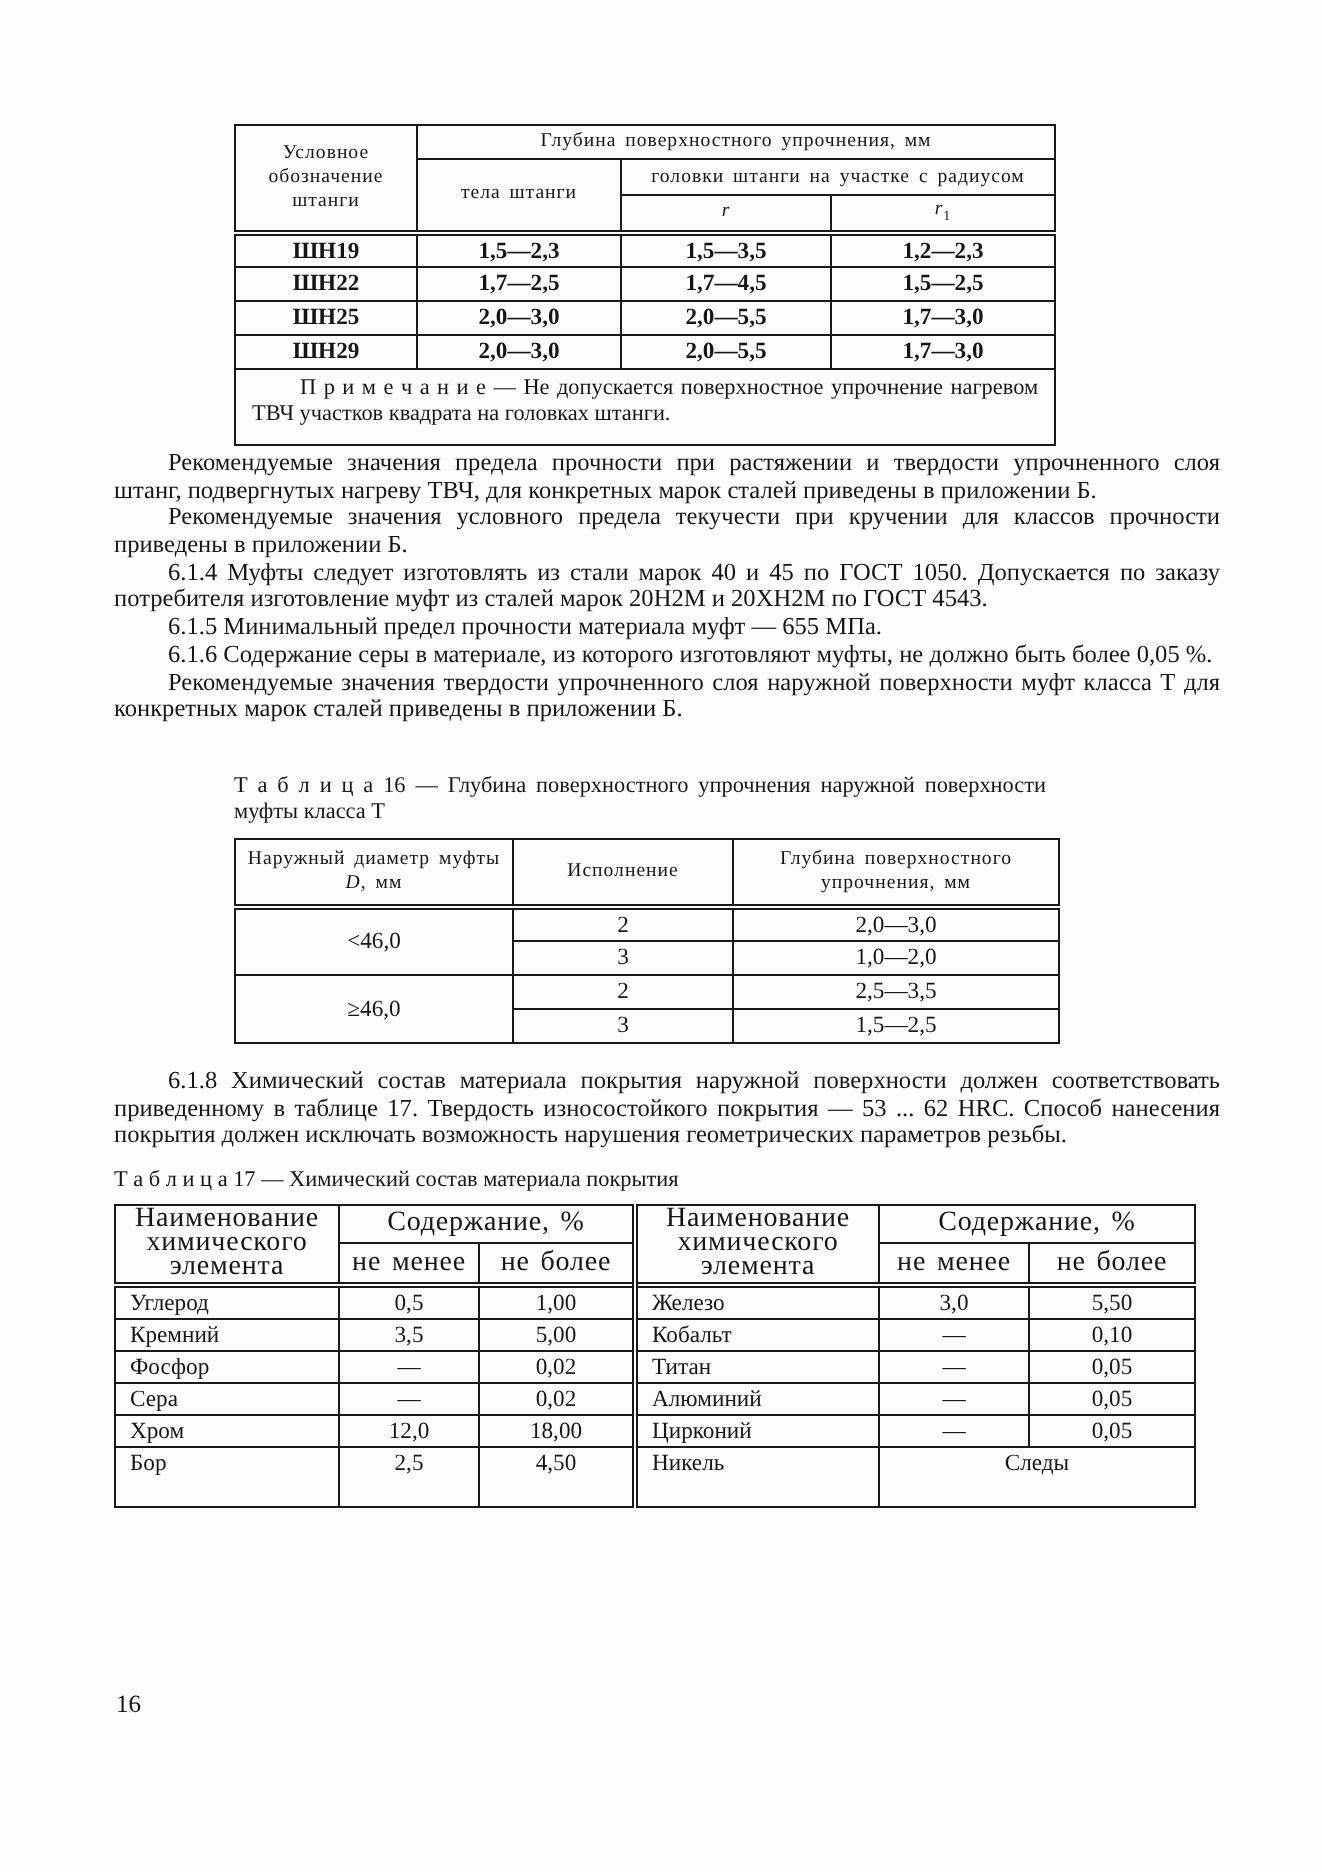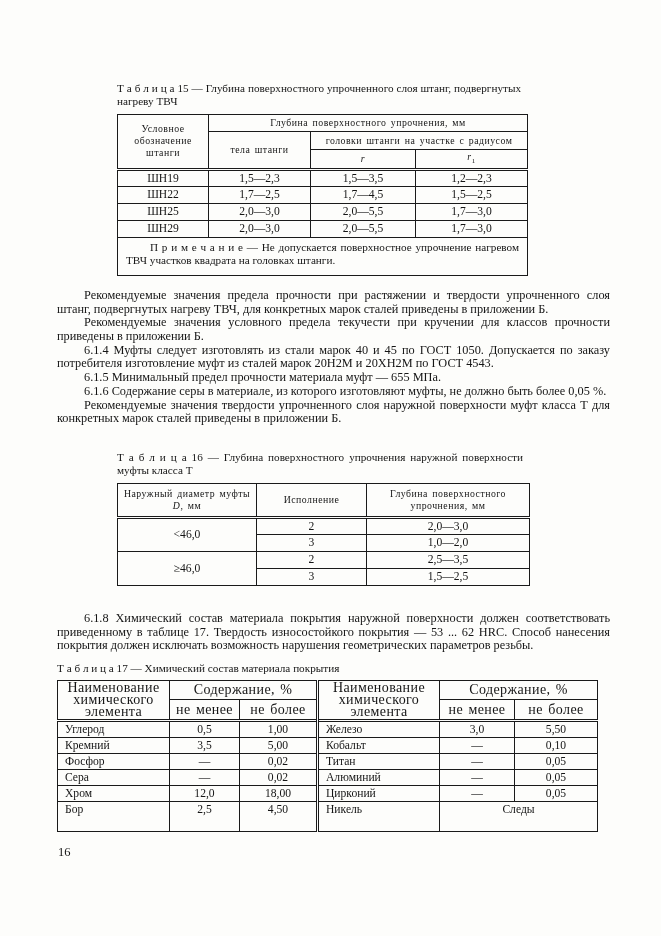--- a/index.html
+++ b/index.html
@@ -22,35 +22,35 @@
   .cap-t17 { margin: 9px 0 5px 0; width: 500px; }
 
   table { border-collapse: collapse; table-layout: fixed; }
   td { border: 1px solid #1a1a1a; vertical-align: middle; text-align: center; padding: 1px 3px; }
   .t15, .t16, .t17 { border: 1.5px solid #1a1a1a; }
 
   
   .t15 { margin-left: 60px; width: 410px; }
   .t15 .hdr { font-size: 9.8px; line-height: 12px; letter-spacing: 0.5px; word-spacing: 1.5px; }
   .t15 .hr1 { height: 17px; } .t15 .hr2 { height: 18px; } .t15 .hr3 { height: 16px; }
-  .t15 tr.data { height: 17px; }
+  .t15 tr.data { height: 17px; font-weight: bold; }
   .t15 tr.data td { font-size: 11.6px; }
   .t15 tr.dbl td { border-top: 3px double #1a1a1a; }
   .note-cell {
     text-align: justify; font-size: 11.2px; line-height: 13.5px;
     padding: 3px 8px 7px 8px; text-indent: 24px; vertical-align: top;
   }
 
   
-  .body-text { margin-top: 13px; width: 553px; }
+  .body-text { margin-top: 2px; width: 553px; }
   .body-text p, .p618 {
     font-size: 12.3px; line-height: 13.7px; text-align: justify;
     text-indent: 27px; margin: 0;
   }
-  .p618 { margin-top: 26px; width: 553px; }
+  .p618 { margin-top: 12px; width: 553px; }
 
   
   .t16 { margin-left: 60px; width: 412px; }
   .t16 .hdr { font-size: 9.8px; line-height: 12px; letter-spacing: 0.5px; word-spacing: 1.5px; height: 30px; }
   .t16 tr.data { height: 17px; }
   .t16 tr.data td { font-size: 11.6px; }
   .t16 tr.dbl td { border-top: 3px double #1a1a1a; }
 
   
   .t17 { width: 540px; }
@@ -68,21 +68,20 @@
   sub.small { font-size: 7px; }
 
   .page-number { position: absolute; left: 58px; top: 845px; font-size: 12.5px; }
 </style>
 </head>
 <body>
 
 <div class="page">
 
 
-  <div class="caption cap-t15">Т а б л и ц а  15 — Глубина поверхностного упрочненного слоя штанг, подвергнутых нагреву ТВЧ</div>
 
   <table class="t15">
     <colgroup>
         <col style="width:91px">
         <col style="width:102px">
         <col style="width:105px">
         <col style="width:112px">
       </colgroup>
     <tbody>
       <tr class="hr1">

